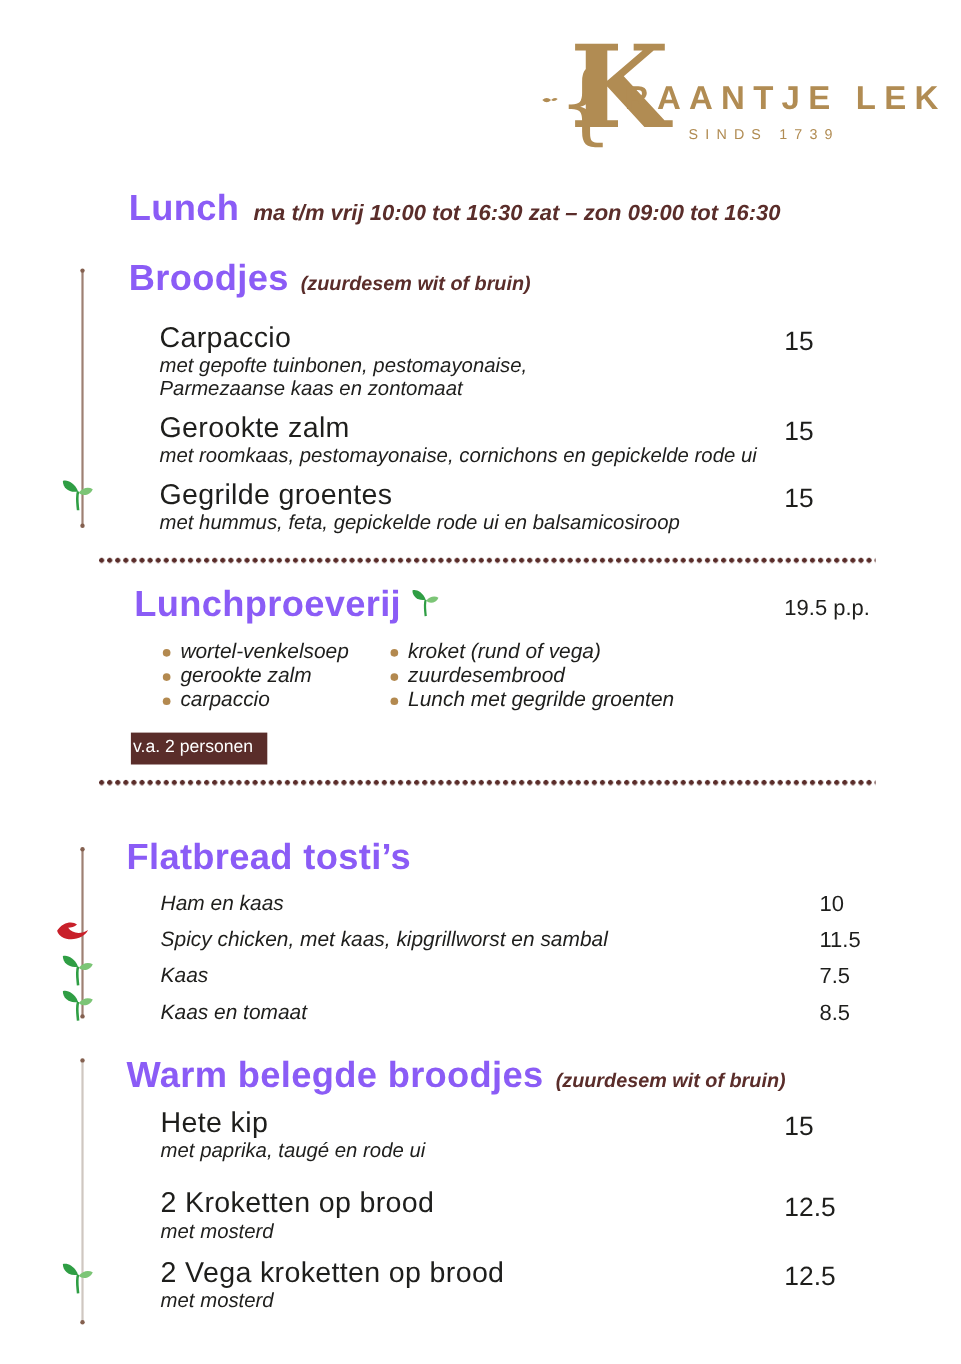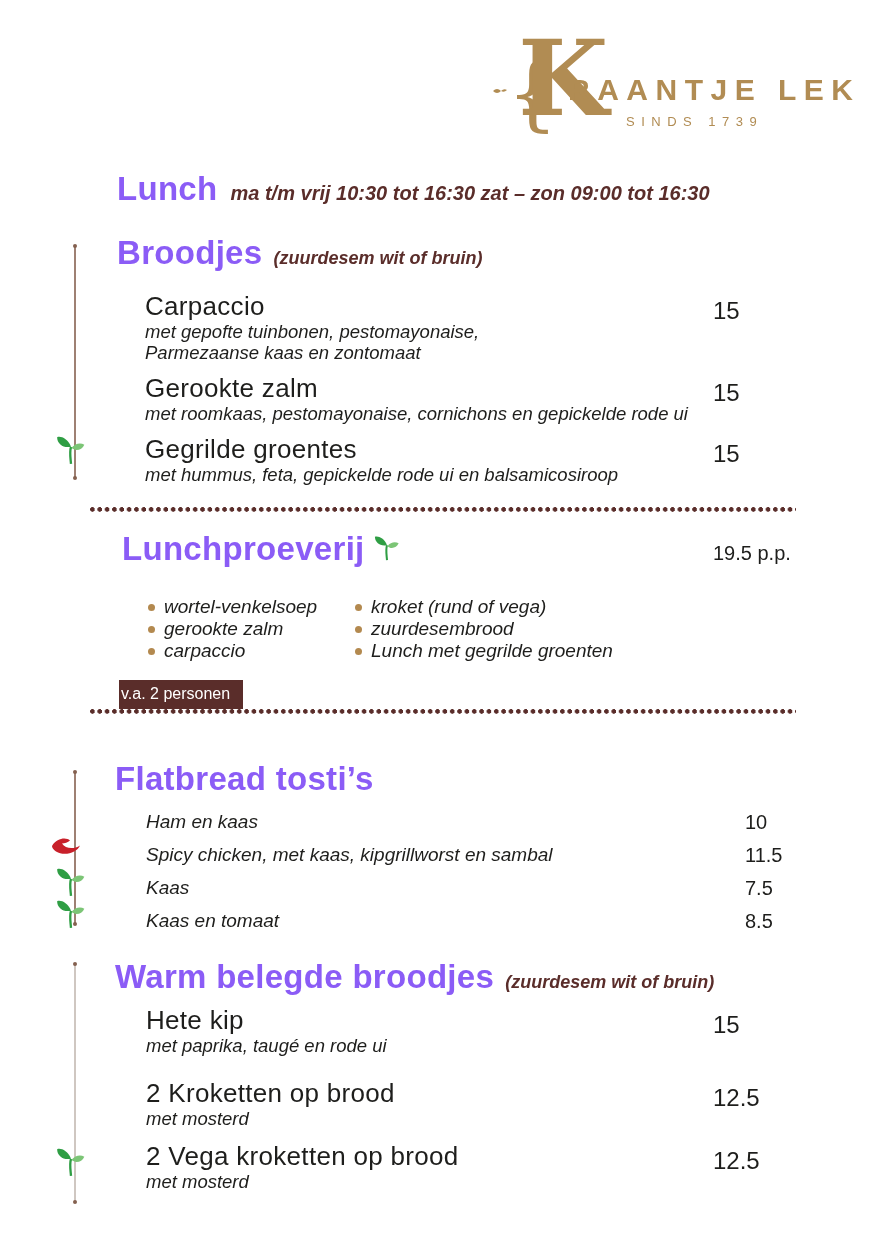--- a/index.html
+++ b/index.html
@@ -31,21 +31,21 @@
   .items{margin-top:14px;padding-left:28px;position:relative;}
   .menu-item{position:relative;margin-bottom:10px;}
   .mi-name{font-size:26px;line-height:30px;letter-spacing:0.3px;color:#1e1e1c;}
   .mi-desc{font-size:18.5px;line-height:21px;font-style:italic;color:#1e1e1c;white-space:pre-line;}
   .mi-price{position:absolute;left:568px;top:6px;font-size:24px;color:#1e1e1c;}
 
   
   .pro-head{position:relative;}
   .pro-price{position:absolute;left:591px;top:12px;font-size:20px;color:#1e1e1c;}
   .sprout-inline{display:inline-block;vertical-align:baseline;margin-left:9px;transform:translateY(2px);}
-  .pro-cols{display:flex;margin-top:28px;padding-left:26px;}
+  .pro-cols{display:flex;margin-top:14px;padding-left:26px;}
   .pro-col1{width:207px;}
   .pro-li{display:flex;align-items:center;line-height:22px;font-size:19px;font-style:italic;}
   .pro-dot{width:7px;height:7px;border-radius:50%;background:#b3894f;margin-right:9px;flex:0 0 auto;}
   .badge{display:inline-block;margin-top:18px;margin-left:-3px;background:#5a2d2a;color:#fff;font-size:16px;padding:5px 13px 6px 2px;}
 
   
   .fb-rows{margin-top:13px;position:relative;}
   .fb-row{position:relative;padding-left:31px;line-height:22px;margin-bottom:10px;}
   .fb-name{font-size:19px;font-style:italic;}
   .fb-price{position:absolute;left:598px;top:0;font-size:20px;font-style:normal;margin-left:32px;}
@@ -90,21 +90,21 @@
     </svg>
     <span class="logo-brace">{</span>
     <span class="logo-k">K</span>
     <span class="logo-rest">RAANTJE LEK</span>
     <span class="logo-tagline">SINDS 1739</span>
   </div>
 
   <div class="sec sec-lunch">
     <div class="hrow">
       <span class="h-main">Lunch</span>
-      <span class="h-sub">ma t/m vrij 10:30 tot 16:30 zat – zon 09:00 tot 16:30</span>
+      <span class="h-sub">ma t/m vrij 10:00 tot 16:30 zat – zon 09:00 tot 16:30</span>
     </div>
   </div>
 
   <div class="sec sec-broodjes">
     <div class="hrow">
       <span class="h-main">Broodjes</span>
       <span class="h-note">(zuurdesem wit of bruin)</span>
     </div>
     <div class="items">
       <div class="menu-item">

